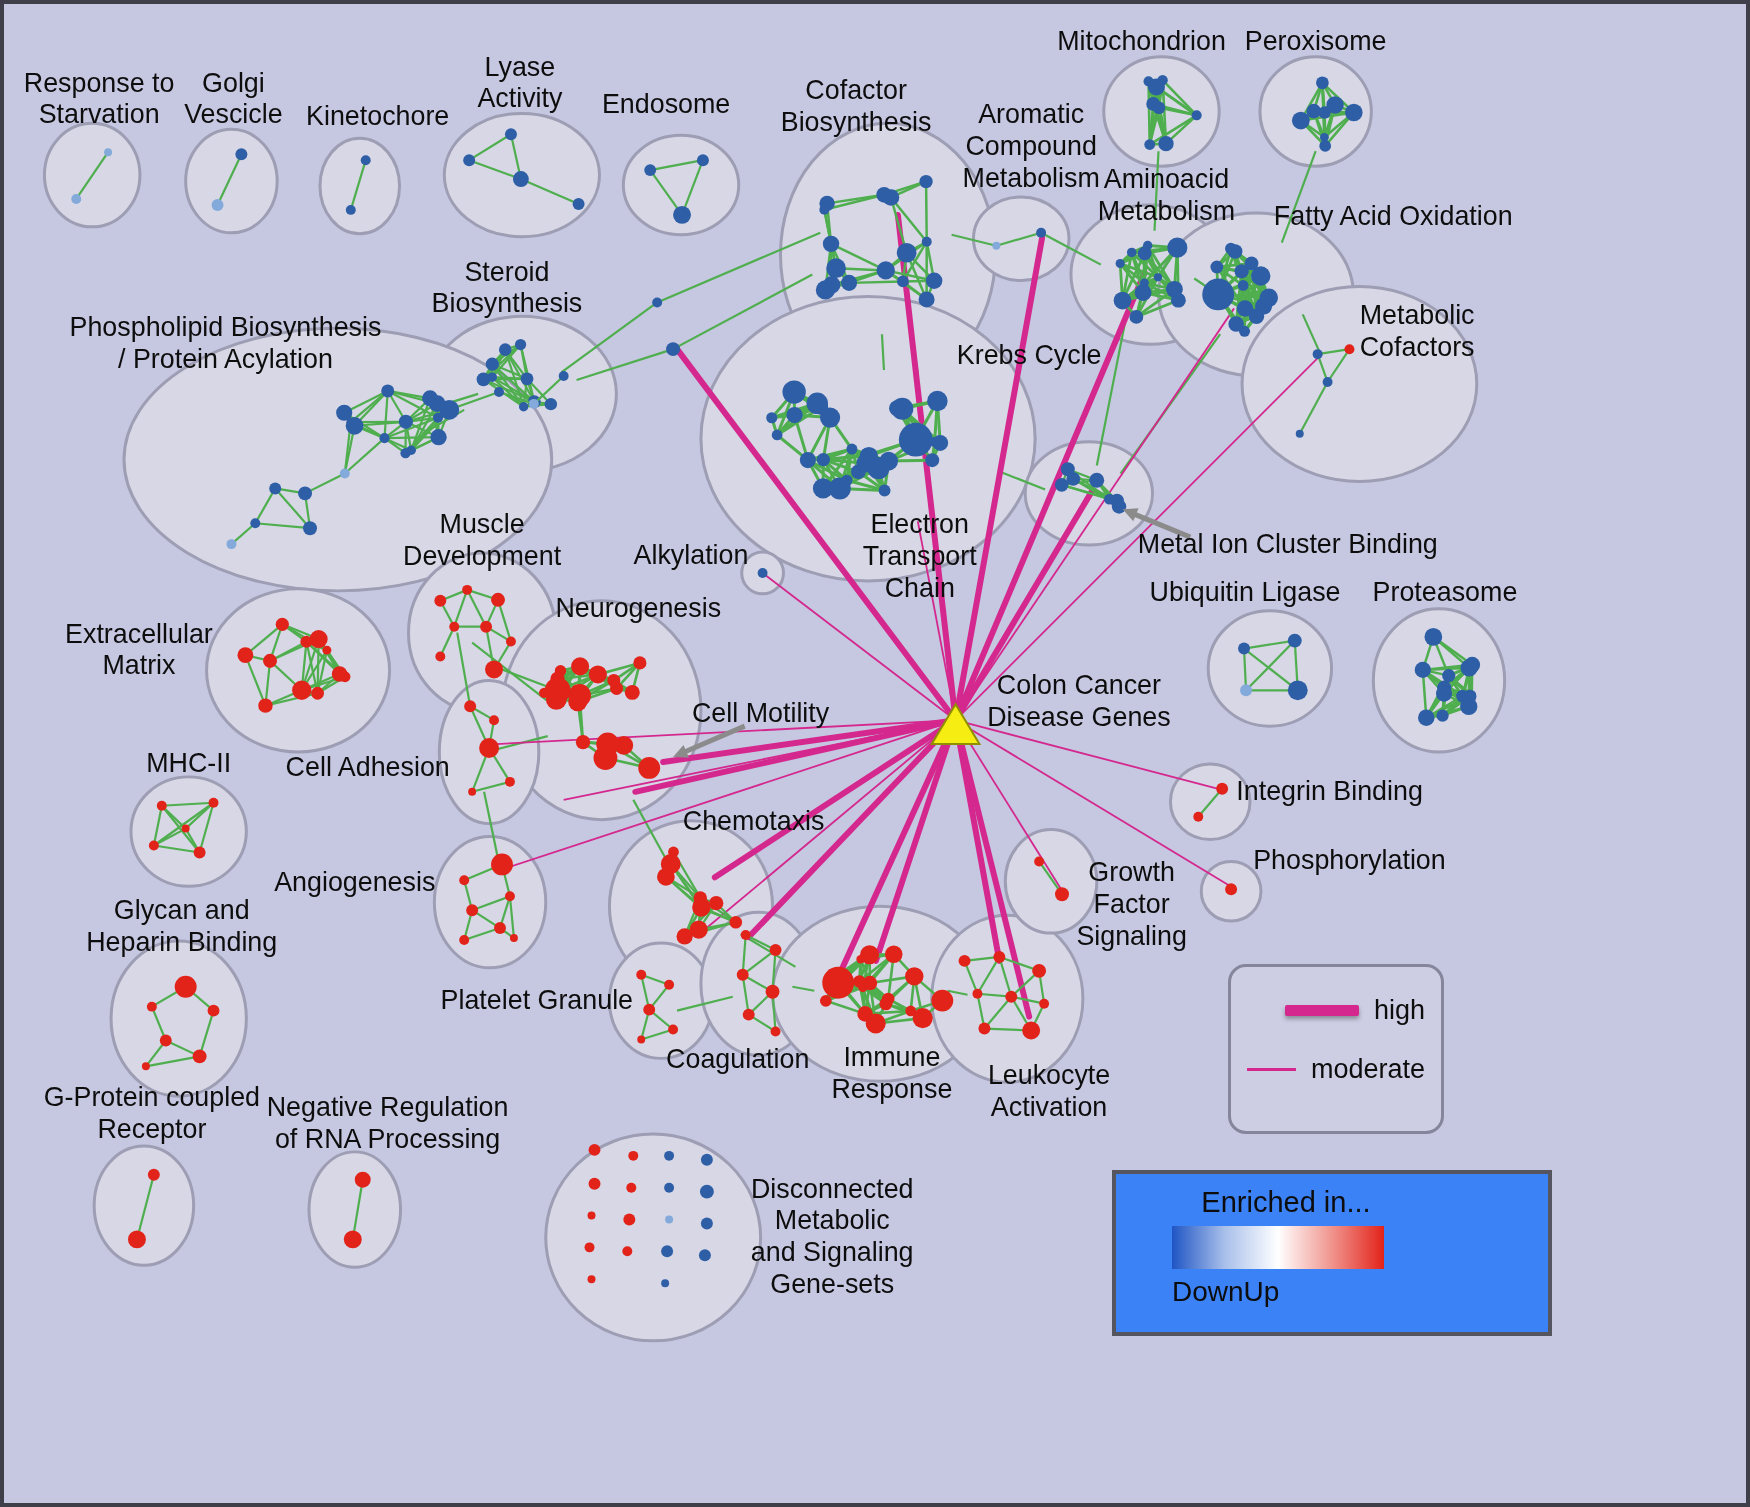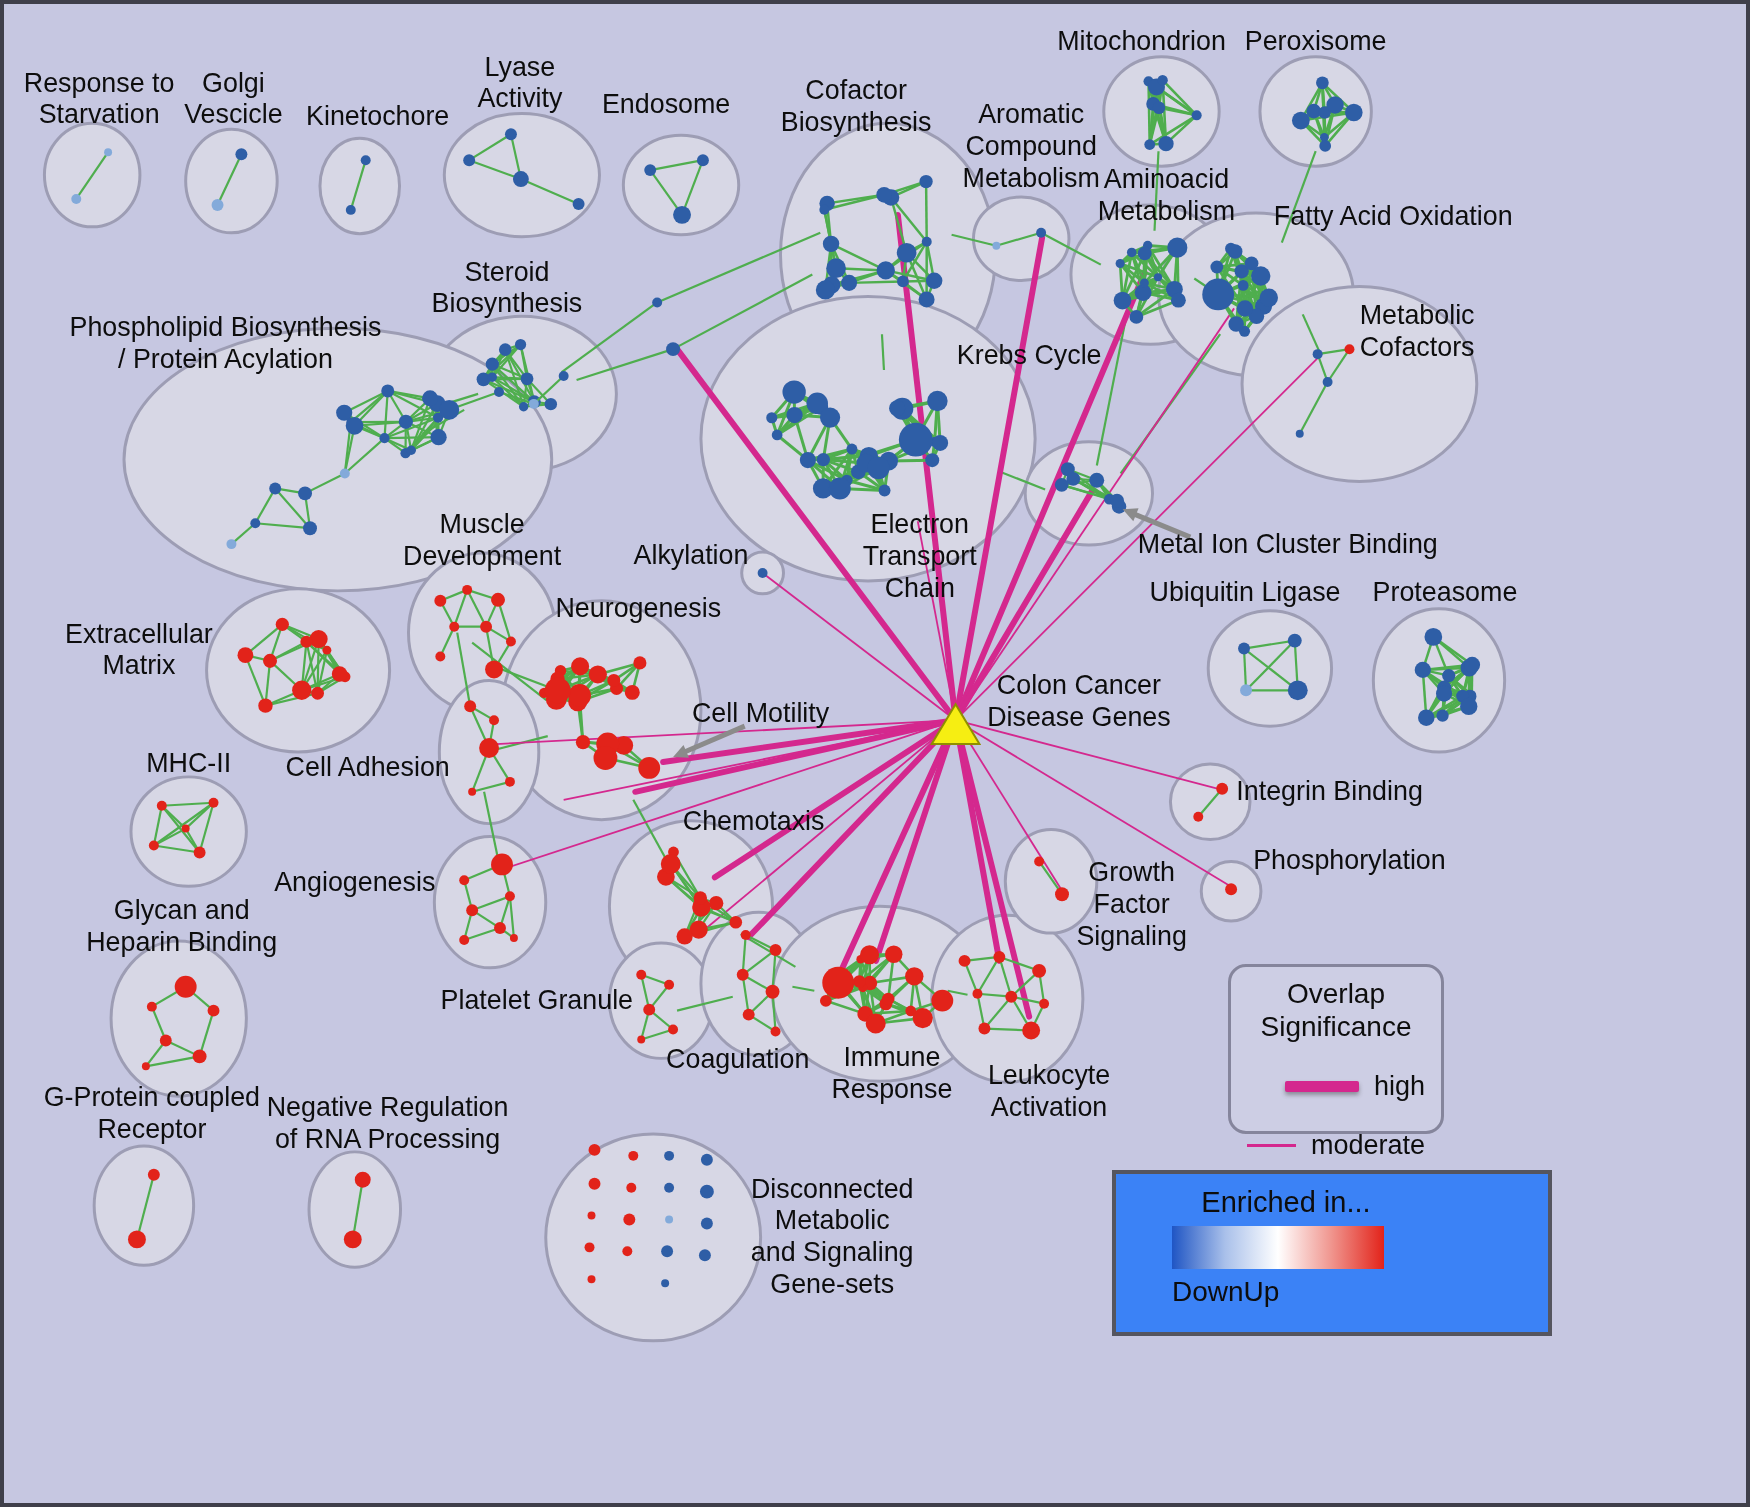--- a/index.html
+++ b/index.html
@@ -1339,24 +1339,20 @@
         <text x="1332" y="800" text-anchor="middle" class="lbl"><tspan x="1332" dy="0">Integrin Binding</tspan></text>
         <text x="1352" y="870" text-anchor="middle" class="lbl"><tspan x="1352" dy="0">Phosphorylation</tspan></text>
         <text x="148" y="1108" text-anchor="middle" class="lbl"><tspan x="148" dy="0">G-Protein coupled</tspan><tspan x="148" dy="32">Receptor</tspan></text>
         <text x="385" y="1118" text-anchor="middle" class="lbl"><tspan x="385" dy="0">Negative Regulation</tspan><tspan x="385" dy="32">of RNA Processing</tspan></text>
         <text x="832" y="1200" text-anchor="middle" class="lbl"><tspan x="832" dy="0">Disconnected</tspan><tspan x="832" dy="32">Metabolic</tspan><tspan x="832" dy="32">and Signaling</tspan><tspan x="832" dy="32">Gene-sets</tspan></text>
         <text x="1080" y="694" text-anchor="middle" class="lbl"><tspan x="1080" dy="0">Colon Cancer</tspan><tspan x="1080" dy="32">Disease Genes</tspan></text>
       </g>
     </svg>
 
   <div class="legend legend-overlap">
-    <div class="lg-title">
-      <span>Overlap</span><br>
-      <span>Significance</span>
-    </div>
     <div class="lg-row">
       <div class="lg-line lg-high" style="background: rgb(212, 40, 142);"></div>
       <span class="lg-lab">high</span>
     </div>
     <div class="lg-row">
       <div class="lg-line lg-mod" style="background: rgb(212, 40, 142);"></div>
       <span class="lg-lab">moderate</span>
     </div>
   </div>
 

